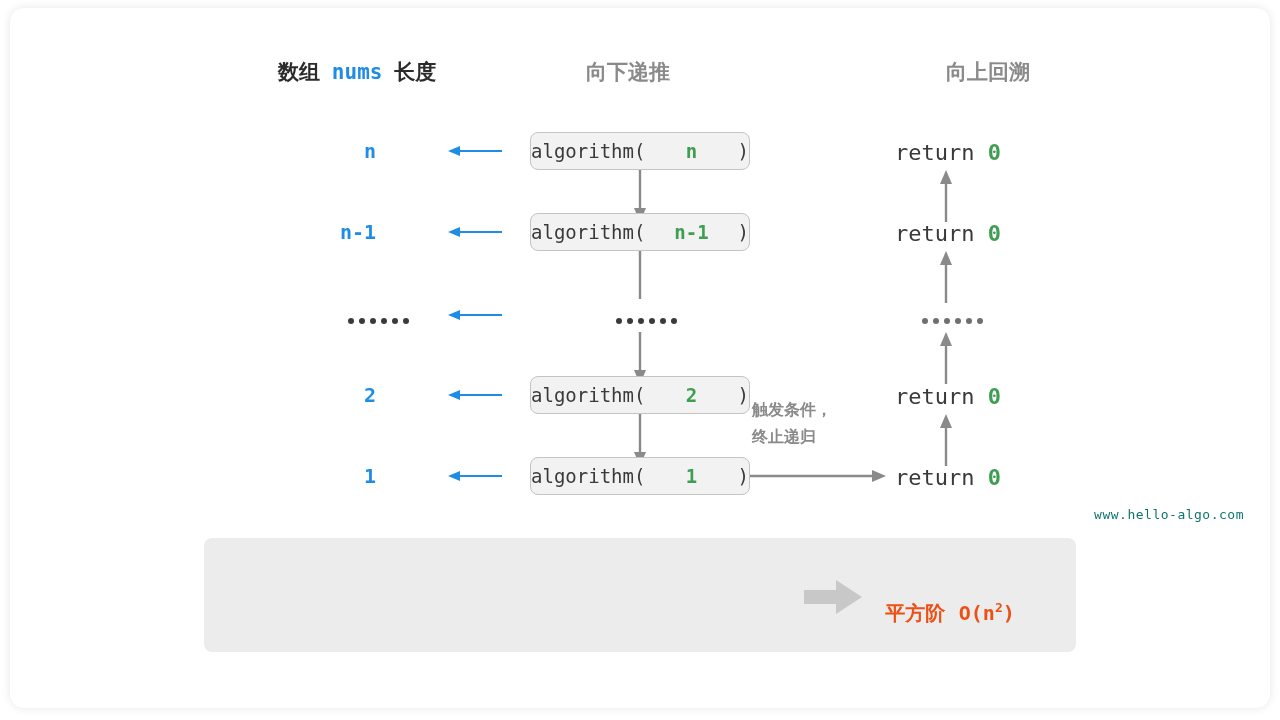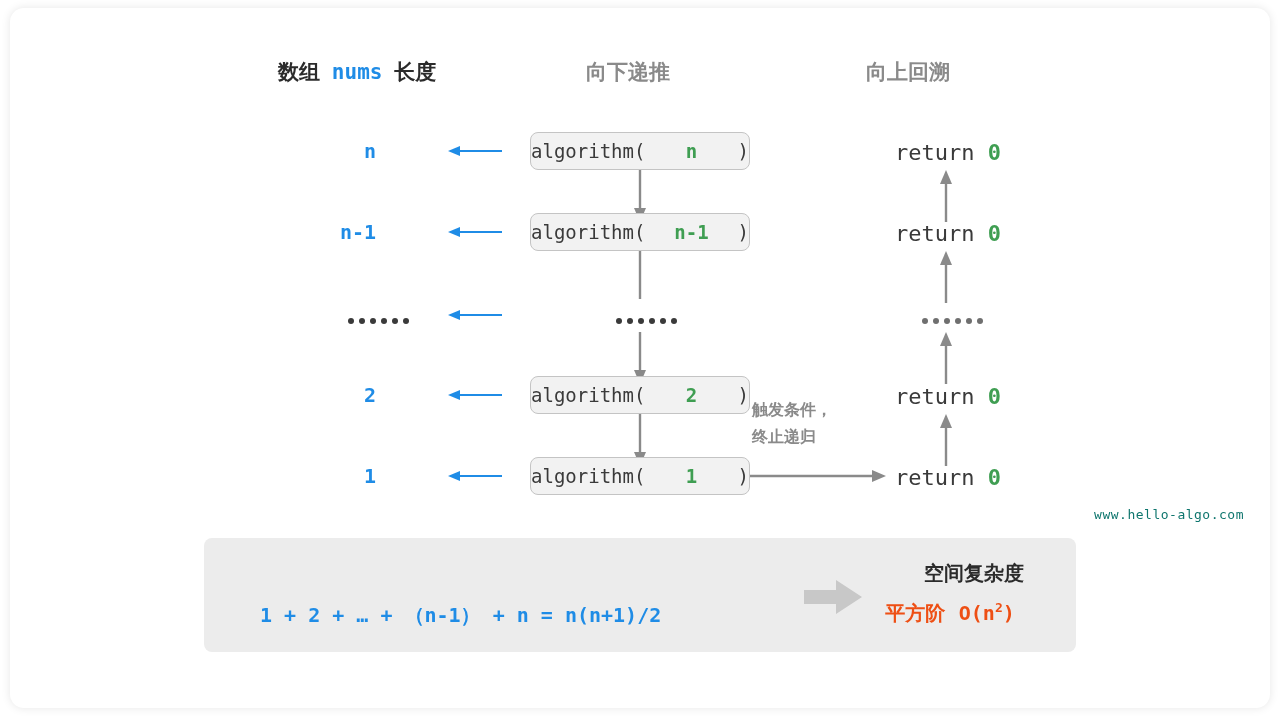--- a/index.html
+++ b/index.html
@@ -180,21 +180,21 @@
 
 <div id="canvas">
   <div class="card"></div>
 
   <div class="heading heading-dark" style="left:278px; top:58px;">
     <span>数组</span>
     <span class="mono blue" style="margin:0 6px;">nums</span>
     <span>长度</span>
   </div>
   <div class="heading heading-gray" style="left:586px; top:58px;">向下递推</div>
-  <div class="heading heading-gray" style="left:866px; top:58px;">向上回溯</div>
+  <div class="heading heading-gray" style="left:946px; top:58px;">向上回溯</div>
 
   <div class="size-label" style="left:300px; top:139px; width:76px;">n</div>
   <svg class="blue-arrow" style="left:448px; top:143px;" viewBox="0 0 54 16">
     <line x1="54" y1="8" x2="10" y2="8" stroke="#1f8ce6" stroke-width="2.2"></line>
     <polygon points="0,8 12,3 12,13" fill="#1f8ce6"></polygon>
   </svg>
   <div class="callbox" style="left:530px; top:132px;">
     <span>algorithm(</span>
       <span class="arg">n</span>
       <span>)</span>
@@ -318,27 +318,25 @@
   <svg style="position:absolute; left:750px; top:468px; width:136px; height:16px;" viewBox="0 0 136 16">
     <line x1="0" y1="8" x2="124" y2="8" stroke="#8a8a8a" stroke-width="2.4"></line>
     <polygon points="136,8 122,2 122,14" fill="#8a8a8a"></polygon>
   </svg>
   <div class="ret" style="left:895px; top:465px;">
     <span>return</span>
     <span class="zero">0</span>
   </div>
 
   <div class="summary">
-    <div class="sum-line2">1 + 2 + … + （n-1） + n = n(n+1)/2</div>
 
     <svg class="sum-arrow" width="60" height="38" viewBox="0 0 60 38">
       <polygon points="0,12 32,12 32,2 58,19 32,36 32,26 0,26" fill="#c8c8c8"></polygon>
     </svg>
 
-    <div class="sum-right-title">空间复杂度</div>
     <div class="sum-right-value">
       <span>平方阶</span>
       <span class="mono-o" style="margin-left:8px;">O(n</span><sup class="mono-o">2</sup><span class="mono-o">)</span>
     </div>
   </div>
 
   <div class="watermark">www.hello-algo.com</div>
 </div>
 
 </body></html>

